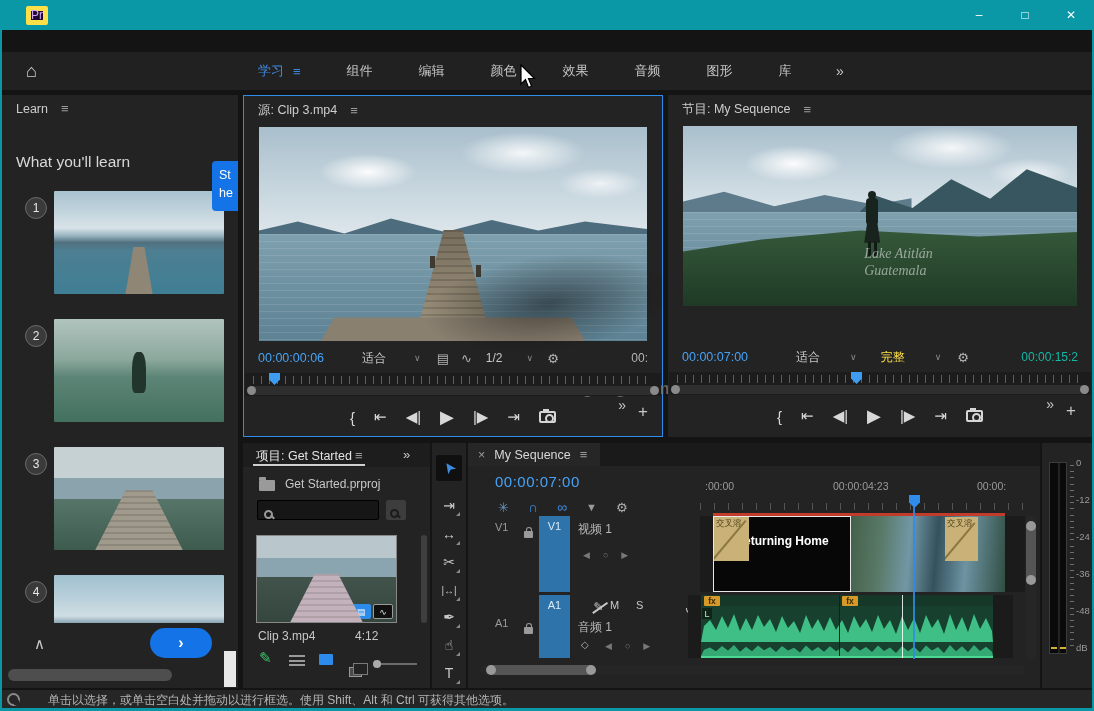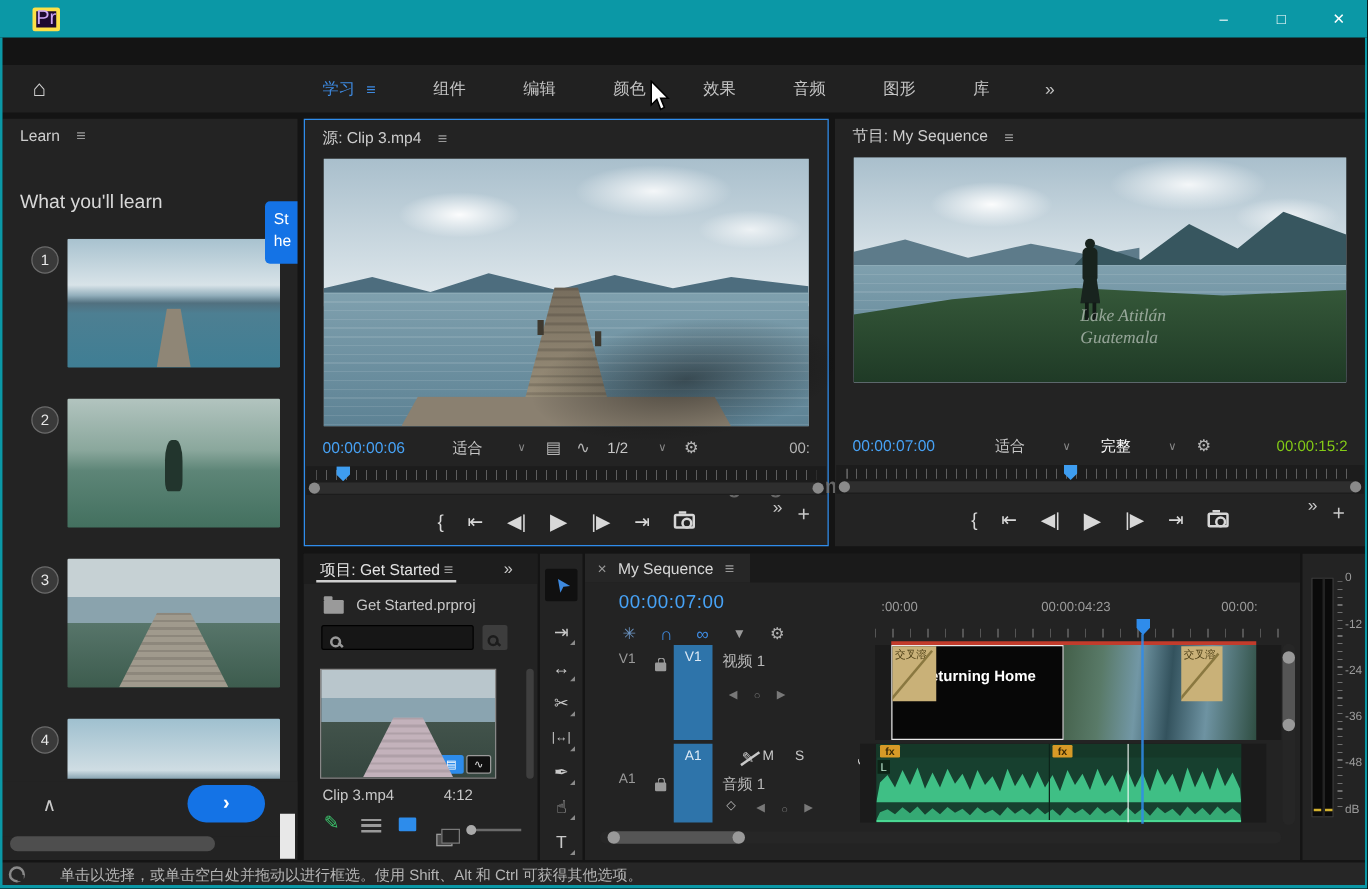--- a/index.html
+++ b/index.html
@@ -2,21 +2,21 @@
 <html><head>
 <meta charset="utf-8">
 <style>
   *{box-sizing:border-box;margin:0;padding:0}
   body{background:#000;font-family:"Liberation Sans","DejaVu Sans",sans-serif}
   #app{position:relative;width:1094px;height:711px;background:#141414;overflow:hidden}
   .abs{position:absolute}
   .flex{display:flex;align-items:center}
   
   .titlebar{position:absolute;left:0;top:0;width:1094px;height:30px;background:#0b98a6;display:flex;align-items:center}
-  .prlogo{margin-left:26px;width:22px;height:19px;background:#1d0930;border:3px solid #fde047;border-radius:2px;color:#cda5f3;font-size:16px;font-weight:normal;display:flex;align-items:center;justify-content:center}
+  .prlogo{margin-left:26px;width:22px;height:19px;background:#1d0930;border:5px solid #fde047;border-radius:2px;color:#cda5f3;font-size:12px;font-weight:normal;display:flex;align-items:center;justify-content:center}
   .wtitle{margin-left:10px;color:#fff;font-size:12.5px;white-space:nowrap}
   .wbtns{margin-left:auto;display:flex;height:30px}
   .wbtn{width:46px;height:30px;display:flex;align-items:center;justify-content:center;color:#fff;font-size:12px}
   
   .menubar{position:absolute;left:0;top:30px;width:1094px;height:22px;background:#fcfcfc;display:flex;align-items:center;padding-left:12px;gap:27px;font-size:12.5px;color:#111}
   
   .wsbar{position:absolute;left:0;top:52px;width:1094px;height:38px;background:#212121}
   .home{position:absolute;left:18px;top:0;height:38px;display:flex;align-items:center;color:#cfcfcf;font-size:18px;padding:0 8px}
   .wstabs{position:absolute;left:258px;top:0;height:38px;display:flex;align-items:center;gap:46px;font-size:13px;color:#c4c4c4}
   .wstab-active{color:#3e8ae0;display:flex;gap:9px;align-items:center}
@@ -261,24 +261,24 @@
       </div>
       <div class="ovtext" style="left:46%;top:66%">
         <div>Lake Atitlán</div>
         <div>Guatemala</div>
       </div>
     </div>
     <div class="abs" style="left:0;top:250px;width:424px;height:24px;display:flex;align-items:center;padding:0 14px">
       <span class="tcblue" style="font-size:12.5px">00:00:07:00</span>
       <span style="margin-left:48px;font-size:12px;color:#c8c8c8">适合</span>
       <span class="ddchev" style="margin-left:30px">∨</span>
-      <span style="margin-left:24px;font-size:12px;color:#ffffff">完整</span>
+      <span style="margin-left:24px;font-size:12px;color:#fde047">完整</span>
       <span class="ddchev" style="margin-left:30px">∨</span>
       <span style="margin-left:16px;font-size:13px;color:#b5b5b5">⚙</span>
-      <span style="margin-left:auto;font-size:12px;color:#84cc16">00:00:15:2</span>
+      <span style="margin-left:auto;font-size:12px;color:#14b8a6">00:00:15:2</span>
     </div>
     <div class="scrub" style="left:1px;top:277px;width:422px;height:23px">
       <div class="sticks"></div>
       <div class="phead-mark" style="left:182px"></div>
       <div class="zoombar">
         <div class="zhandle" style="left:-1px"></div>
         <div class="zhandle" style="right:-1px"></div>
       </div>
     </div>
     <div class="transport" style="left:0;top:305px;width:424px;height:32px">

